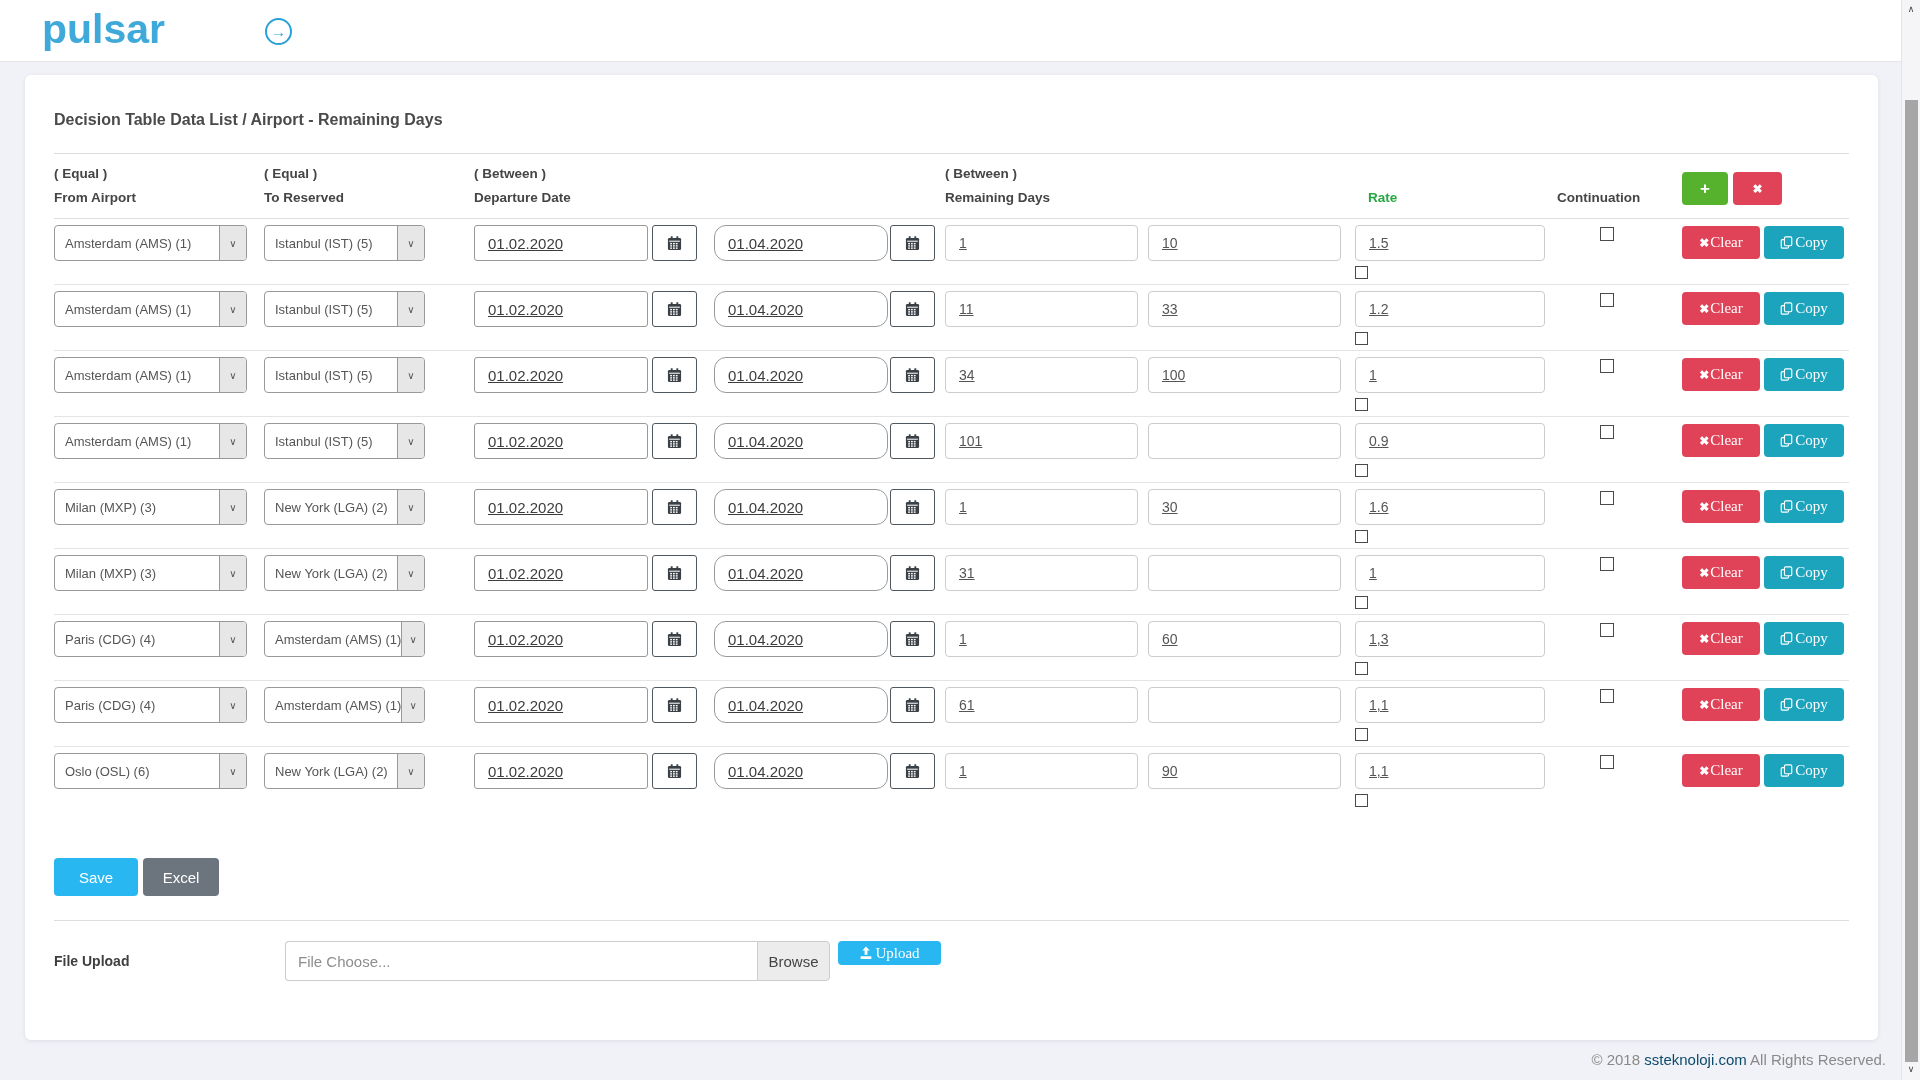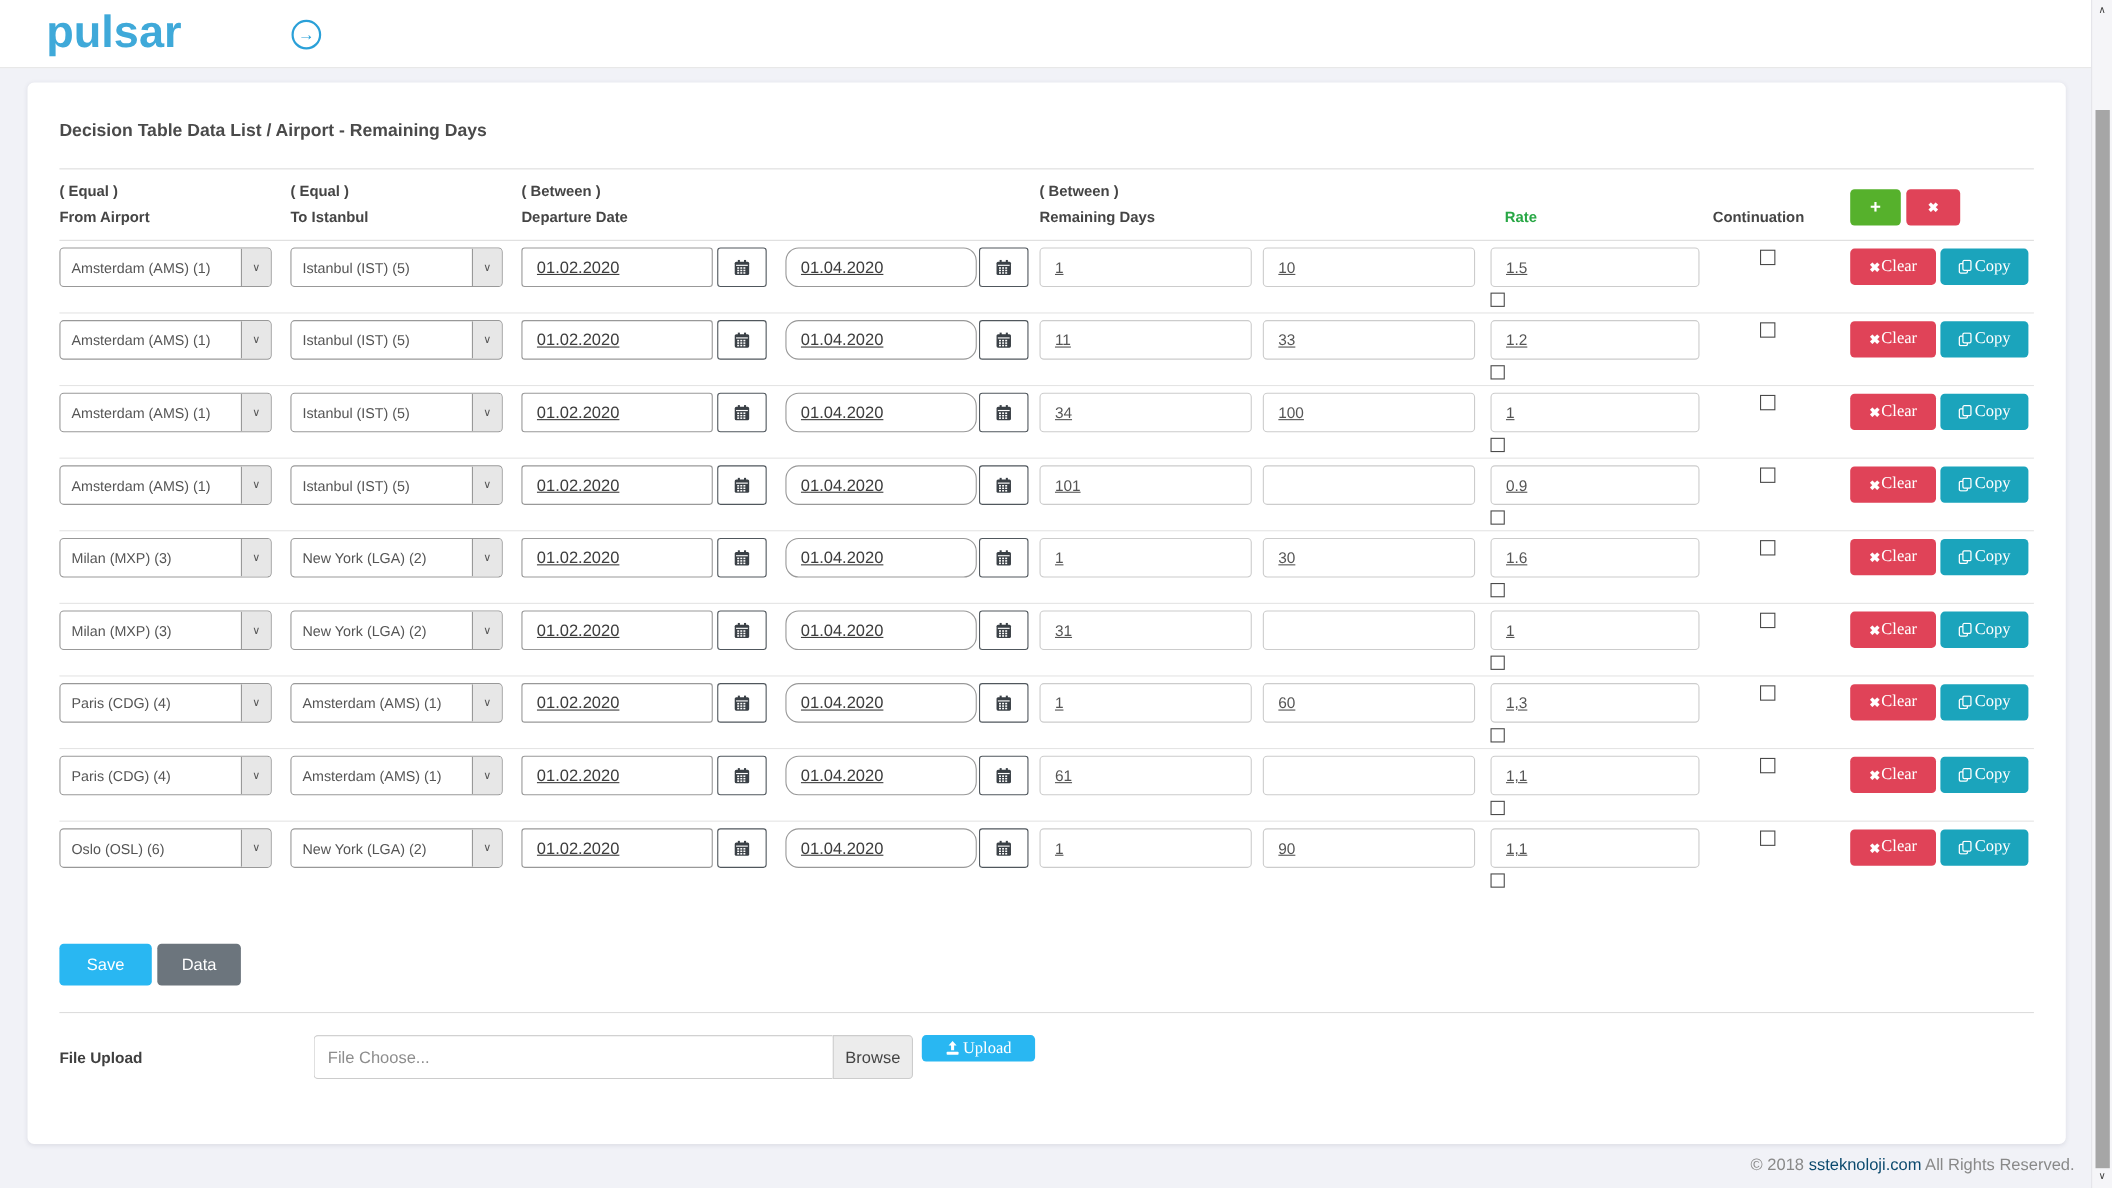--- a/index.html
+++ b/index.html
@@ -25,21 +25,21 @@
   .h-rate { position:absolute; left:1314px; top:32px; line-height:24px; color:#28a745; }
   .h-cont { position:absolute; left:1503px; top:32px; line-height:24px; }
   .btn { border:none; border-radius:4px; color:#fff; cursor:pointer; display:inline-flex; align-items:center; justify-content:center; }
   .add-btn { position:absolute; left:1628px; top:18px; width:46px; height:33px; background:#56b12c; font-size:17px; font-weight:700; }
   .remove-btn { position:absolute; left:1679px; top:18px; width:49px; height:33px; background:#e04358; font-size:12px; font-weight:700; }
 
   
   .data-row { position:relative; height:66px; border-bottom:1px solid #e4e4e4; }
   .data-row:last-child { border-bottom:none; }
   .select-box { position:absolute; top:6px; height:36px; background:#fff; border:1px solid #999; border-radius:4px; display:flex; align-items:center; cursor:pointer; overflow:hidden; }
-  .sel-from { left:0; width:193px; } .sel-to { left:210px; width:193px; }
+  .sel-from { left:0; width:193px; } .sel-to { left:210px; width:161px; }
   .select-text { flex:1; padding-left:10px; font-size:13px; color:#555; white-space:nowrap; }
   .select-arrow { width:27px; align-self:stretch; background:#e7e7e7; border-left:1px solid #999; display:flex; align-items:center; justify-content:center; font-size:10px; color:#555; }
   .txt { position:absolute; top:6px; height:36px; border-radius:4px; font-family:inherit; color:#555; outline:none;text-decoration:underline; }
   .date-in { border:1px solid #999; border-radius:3px; width:174px; padding-left:13px; font-size:15px; color:#3d3d3d; }
   .d1 { left:420px; } .d2 { left:660px;border-radius:12px; }
   .cal-btn { position:absolute; top:6px; width:45px; height:36px; background:#fff; border:1px solid #50575d; border-radius:3px; display:flex; align-items:center; justify-content:center; cursor:pointer; }
   .cb1 { left:598px; } .cb2 { left:836px; }
   .num-in { border:1px solid #ccc; width:193px; padding-left:13px; font-size:14px; }
   .n1 { left:891px; } .n2 { left:1094px; }
   .rate-in { border:1px solid #ccc; left:1301px; width:190px; padding-left:13px; font-size:14px; }
@@ -94,21 +94,21 @@
   <div class="page-title">Decision Table Data List / Airport - Remaining Days</div>
   <div class="hr hr1"></div>
 
   <div class="head-row">
     <div class="hcol hc1">
       <div>( Equal )</div>
       <div>From Airport</div>
     </div>
     <div class="hcol hc2">
       <div>( Equal )</div>
-      <div>To Istanbul</div>
+      <div>To Reserved</div>
     </div>
     <div class="hcol hc3">
       <div>( Between )</div>
       <div>Departure Date</div>
     </div>
     <div class="hcol hc4">
       <div>( Between )</div>
       <div>Remaining Days</div>
     </div>
     <div class="h-rate">Rate</div>
@@ -722,21 +722,21 @@
         <rect x="5.5" y="1" width="9" height="11" rx="1.5"></rect>
         <path d="M10.5 12v1.5a1.5 1.5 0 0 1-1.5 1.5H3A1.5 1.5 0 0 1 1.5 13.5V6A1.5 1.5 0 0 1 3 4.5h2.5"></path>
       </svg>
       <span class="serif">Copy</span>
     </button>
   </div>
 </div>
 
   <div class="actions">
     <button class="btn save-btn">Save</button>
-    <button class="btn back-btn">Data</button>
+    <button class="btn back-btn">Excel</button>
   </div>
 
   <div class="hr hr3"></div>
 
 
   <div class="file-row">
     <span class="bold-label">File Upload</span>
     <span class="file-group">
       <input class="file-input" type="text" placeholder="File Choose..." style="">
       <span class="browse-btn">Browse</span>

